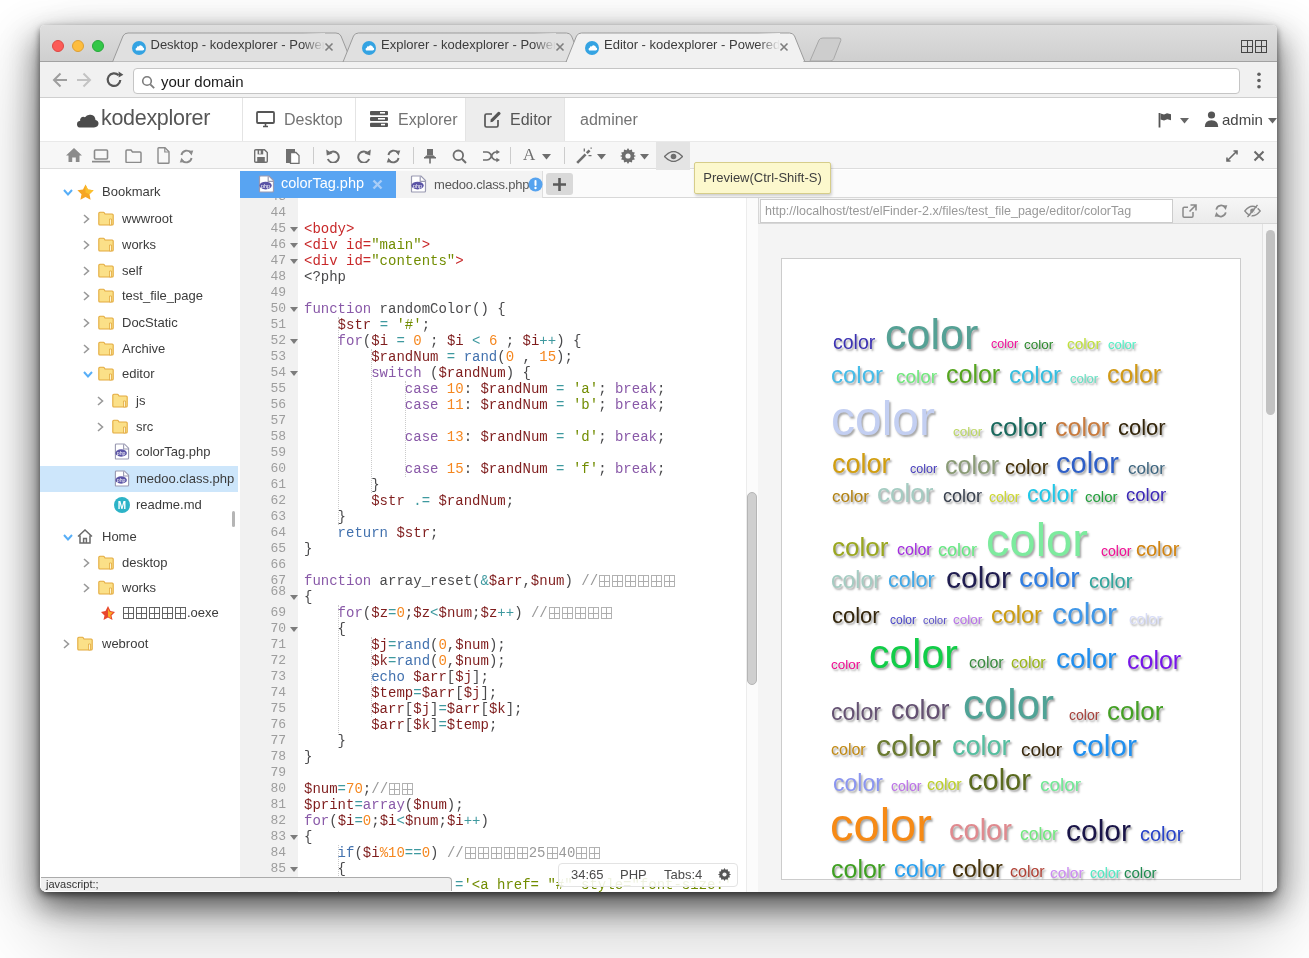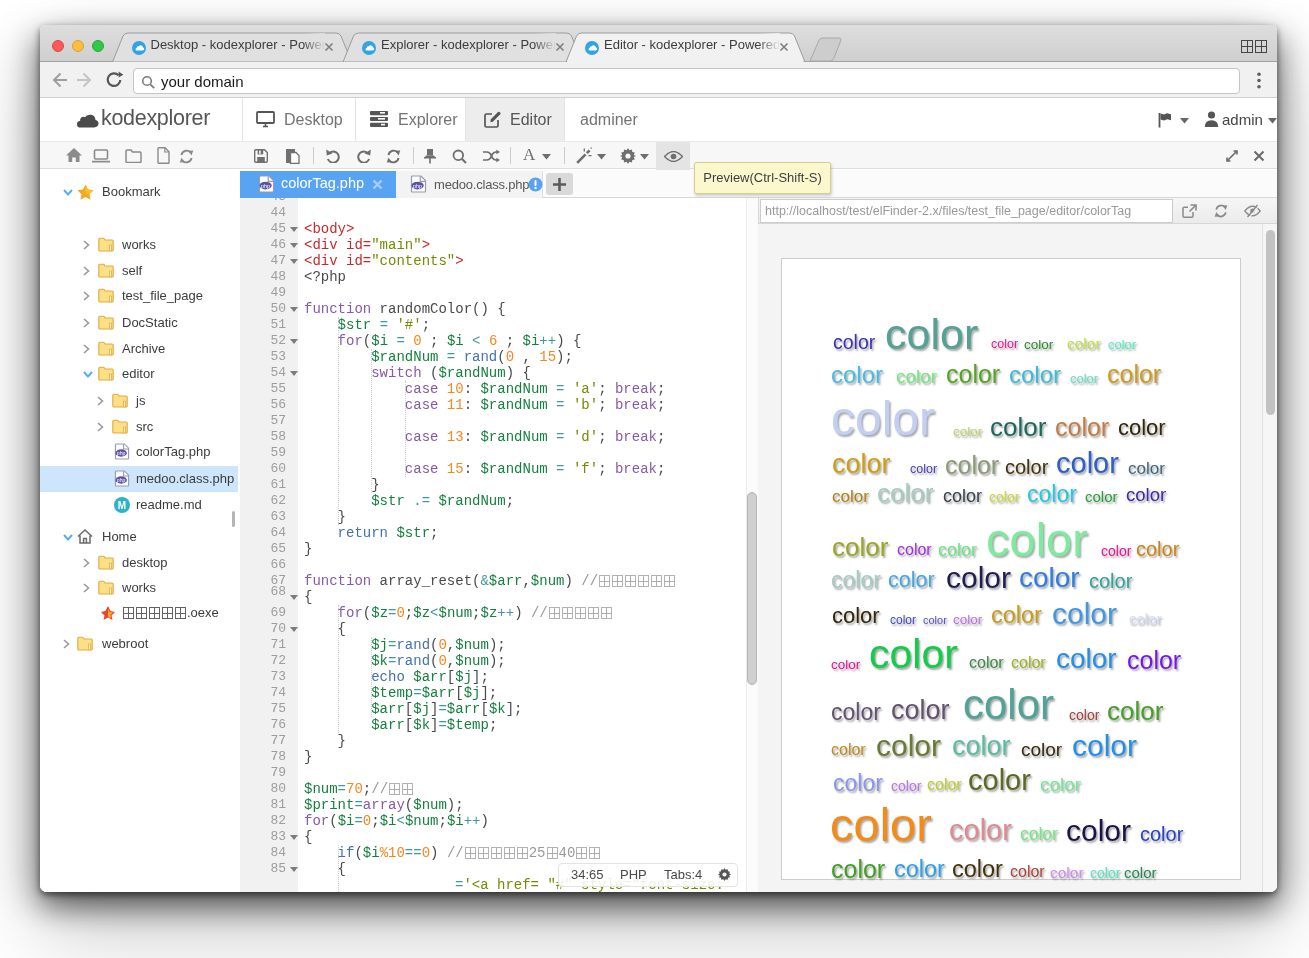--- a/index.html
+++ b/index.html
@@ -22,21 +22,21 @@
 #apptb{position:absolute;left:0;top:43px;width:1237px;height:28px;background:#f7f7f7;border-top:1px solid #e9e9e9;border-bottom:1px solid #ddd;}
 .tbsep{position:absolute;top:5px;width:1px;height:17px;background:#ccc}
 #tabsrow{position:absolute;left:200px;top:72px;width:1037px;height:28px;background:#fbfbfb;border-bottom:1px solid #d8d8d8;}
 #sidebar{position:absolute;left:0;top:72px;width:200px;height:722px;background:#fff;font-size:13px;color:#3c3c3c;}
 .trow{position:absolute;left:0;width:198px;height:26px;line-height:26px;white-space:nowrap}
 #editor{position:absolute;left:200px;top:100px;width:518px;height:694px;background:#fff;overflow:hidden;}
 #gutter{position:absolute;left:0;top:0;width:58px;height:694px;background:#f1f1f1;}
 .ln{position:absolute;left:0;width:46px;font:13px/16px "Liberation Mono",monospace;color:#9d9d9d;text-align:right}
 .fold{position:absolute;left:50px;width:0;height:0;border:4px solid transparent;border-top:5px solid #7c7c7c;}
 .cl{position:absolute;left:64px;font:14px/16px "Liberation Mono",monospace;color:#4a4a4c;white-space:pre;}
-.k{color:#8959A8}.k2{color:#4271AE}.v{color:#15803d}.n{color:#F5871F}.s{color:#718C00}
+.k{color:#8959A8}.k2{color:#4271AE}.v{color:#7f1d1d}.n{color:#F5871F}.s{color:#718C00}
 .o{color:#3E999F}.f{color:#4271AE}.c{color:#999}.t{color:#C82829}
 .guide{position:absolute;width:0;border-left:1px dotted #cbcbcb}
 #preview{position:absolute;left:718px;top:100px;width:519px;height:694px;background:#f4f4f4;}
 #purl{position:absolute;left:0;top:0;width:519px;height:26px;background:linear-gradient(#f6f6f6,#ebebeb);border-bottom:1px solid #d7d7d7;border-left:1px solid #d7d7d7;}
 #pinput{position:absolute;left:1px;top:1px;width:413px;height:24px;background:#fff;border:1px solid #ccc;
  font-size:12.5px;color:#999;line-height:23px;white-space:nowrap;overflow:hidden;padding-left:4px}
 #page{position:absolute;left:23px;top:60px;width:460px;height:622px;background:#fff;border:1px solid #ccc;}
 .cw{position:absolute;white-space:nowrap;text-shadow:1.5px 1.5px 2px rgba(60,60,60,.45);font-family:"Liberation Sans",sans-serif;}
 #pscroll{position:absolute;left:504px;top:26px;width:15px;height:668px;background:#f6f6f6;border-left:1px solid #e2e2e2;}
 #pthumb{position:absolute;left:3px;top:6px;width:9px;height:185px;background:#c2c2c2;border-radius:5px;}
@@ -293,20 +293,31 @@
 <div class="trow" style="top:9px">
 
 <svg class="abs" style="position:absolute;top:10px;left:23px;top:10px" width="10" height="7" viewBox="0 0 10 7">
             <path d="M1 1 L5 5.5 L9 1" stroke="#57aef7" stroke-width="2" fill="none"></path>
           </svg>
 <svg class="abs" style="left:37px;top:5px" width="17" height="16" viewBox="0 0 17 16">
             <path d="M8.5 .5 L11 5.6 L16.6 6.3 L12.5 10.2 L13.6 15.7 L8.5 13 L3.4 15.7 L4.5 10.2 L.4 6.3 L6 5.6 Z" fill="#f6a623"></path>
             <path d="M8.5 .5 L11 5.6 L16.6 6.3 L12.5 10.2 L8.5 8.5 Z" fill="#fbc02d"></path>
           </svg>
 <span class="abs" style="left:62px;top:0">Bookmark</span>
+</div>
+<div class="trow" style="top:36px">
+
+<svg class="abs" style="position:absolute;top:8px;left:43px;top:8px" width="7" height="10" viewBox="0 0 7 10">
+            <path d="M1 1 L5.5 5 L1 9" stroke="#999" stroke-width="1.6" fill="none"></path>
+          </svg>
+<svg class="abs" style="left:58px;top:5px" width="16" height="15" viewBox="0 0 16 15">
+            <path d="M.8 13 L.8 2.2 Q.8 1.2 1.8 1.2 L5.4 1.2 Q6 1.2 6.3 1.8 L7 3 L14.2 3 Q15.2 3 15.2 4 L15.2 13 Q15.2 14 14.2 14 L1.8 14 Q.8 14 .8 13 Z" fill="#fbe088" stroke="#e3aa3e" stroke-width="1.1"></path>
+            <path d="M11.5 8 L11.5 14 L13.5 14 L13.5 8 Z" fill="#fdf3cf" stroke="#e3aa3e" stroke-width=".8"></path>
+          </svg>
+<span class="abs" style="left:82px;top:0">wwwroot</span>
 </div>
 <div class="trow" style="top:62px">
 
 <svg class="abs" style="position:absolute;top:8px;left:43px;top:8px" width="7" height="10" viewBox="0 0 7 10">
             <path d="M1 1 L5.5 5 L1 9" stroke="#999" stroke-width="1.6" fill="none"></path>
           </svg>
 <svg class="abs" style="left:58px;top:5px" width="16" height="15" viewBox="0 0 16 15">
             <path d="M.8 13 L.8 2.2 Q.8 1.2 1.8 1.2 L5.4 1.2 Q6 1.2 6.3 1.8 L7 3 L14.2 3 Q15.2 3 15.2 4 L15.2 13 Q15.2 14 14.2 14 L1.8 14 Q.8 14 .8 13 Z" fill="#fbe088" stroke="#e3aa3e" stroke-width="1.1"></path>
             <path d="M11.5 8 L11.5 14 L13.5 14 L13.5 8 Z" fill="#fdf3cf" stroke="#e3aa3e" stroke-width=".8"></path>
           </svg>
@@ -677,13 +688,14 @@
 <span class="cw" style="left:228px;top:605.4px;font-size:16px;color:#B04034;line-height:1">color</span>
 <span class="cw" style="left:268px;top:605.9px;font-size:15.5px;color:#CC8AF2;line-height:1">color</span>
 <span class="cw" style="left:308px;top:607.1px;font-size:14px;color:#52E8C2;line-height:1">color</span>
 <span class="cw" style="left:342px;top:606.3px;font-size:15px;color:#1F8A50;line-height:1">color</span>
 </div>
 <div id="pscroll">
           <div id="pthumb"></div>
         </div>
 </div>
 <div id="tooltip">Preview(Ctrl-Shift-S)</div>
+<div id="jsbubble">javascript:;</div>
 </div>
 </div>
 </body></html>

